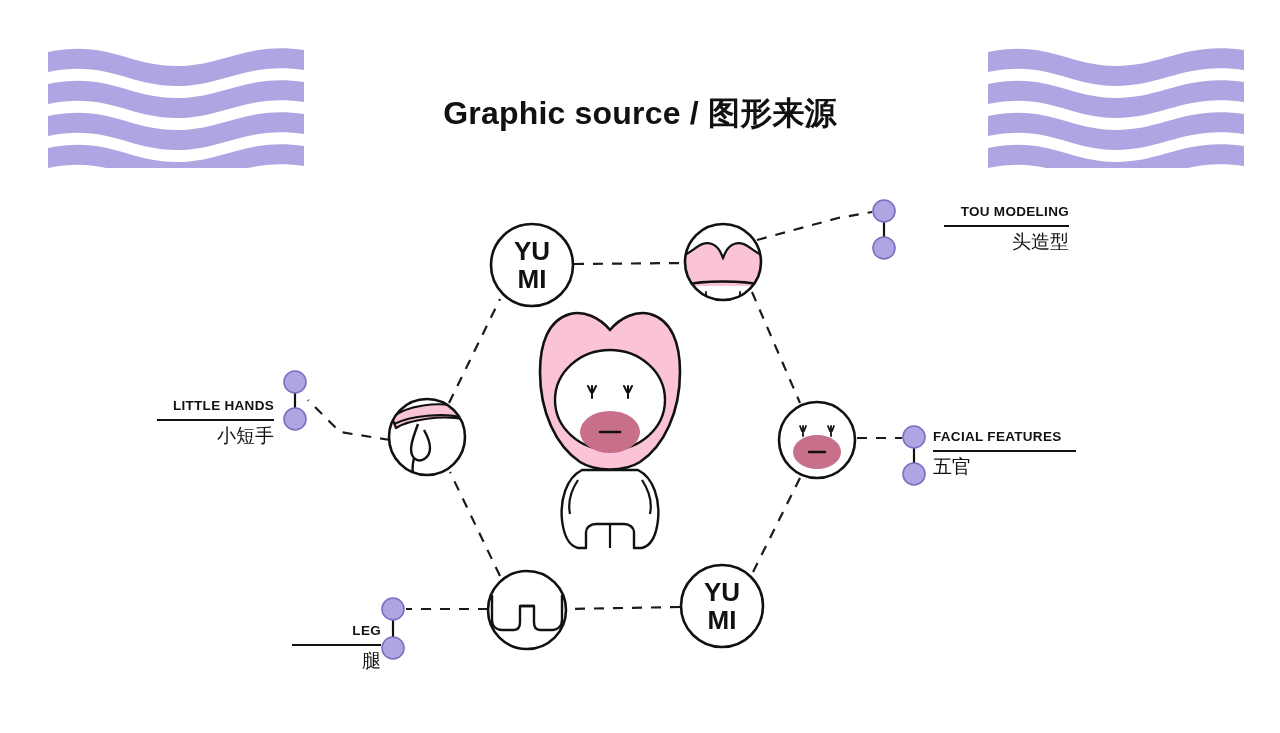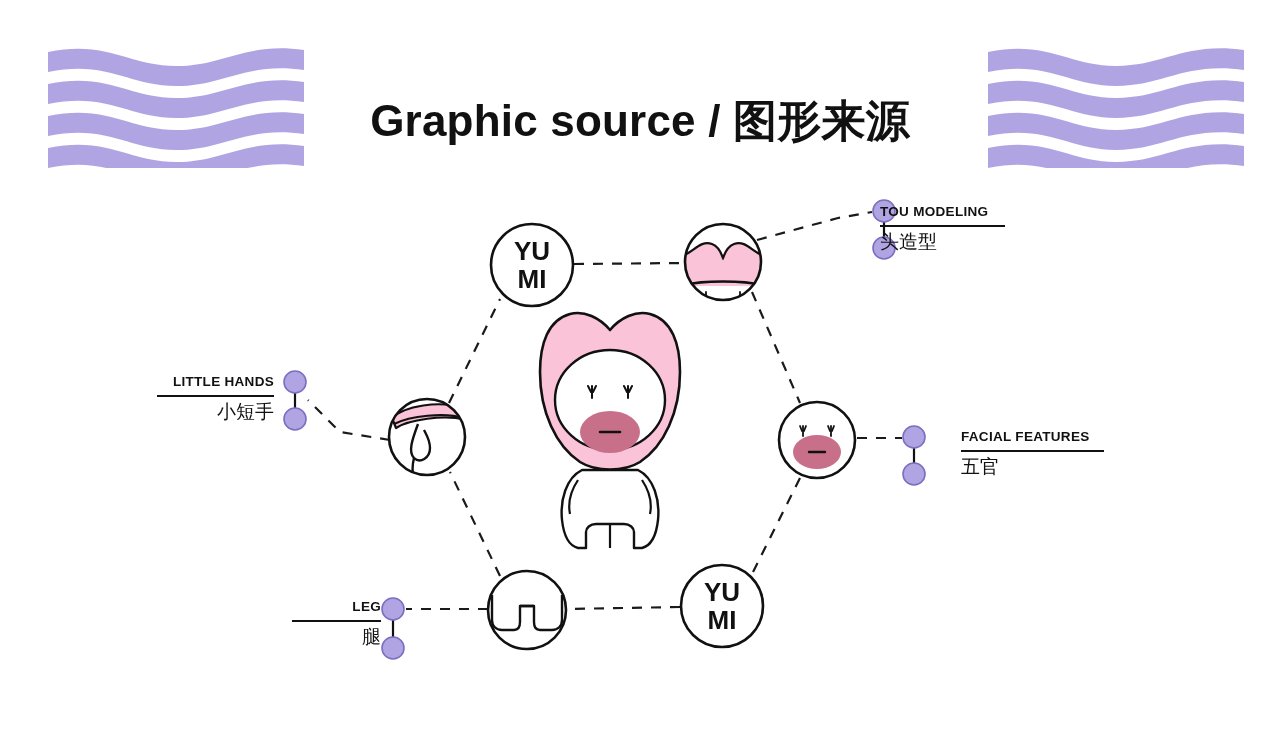--- a/index.html
+++ b/index.html
@@ -18,21 +18,21 @@
     background: #ffffff;
     overflow: hidden;
   }
   
   #page-title {
     position: absolute;
     left: 0;
     top: 92px;
     width: 1280px;
     text-align: center;
-    font-size: 44px;
+    font-size: 32px;
     font-weight: bold;
     letter-spacing: 0.2px;
     color: #111111;
     white-space: nowrap;
   }
   
   .wave-block {
     position: absolute;
     top: 44px;
   }
@@ -61,29 +61,30 @@
     height: 2px;
     background: #111111;
     margin: 5px 0 6px 0;
   }
   .callout .zh {
     font-size: 19px;
     color: #111111;
     white-space: nowrap;
     line-height: 17px;
   }
-  .callout.right-align { text-align: right; }
+  .callout.right-align { text-align: right; margin-top: 24px; }
 
   #callout-tou {
-    left: 880px;
+    left: 944px;
     top: 203px;
     width: 125px;
+    text-align: right;
   }
   #callout-facial {
-    left: 961px;
+    left: 933px;
     top: 428px;
     width: 143px;
   }
   #callout-hands {
     left: 157px;
     top: 373px;
     width: 117px;
   }
   #callout-leg {
     left: 292px;

